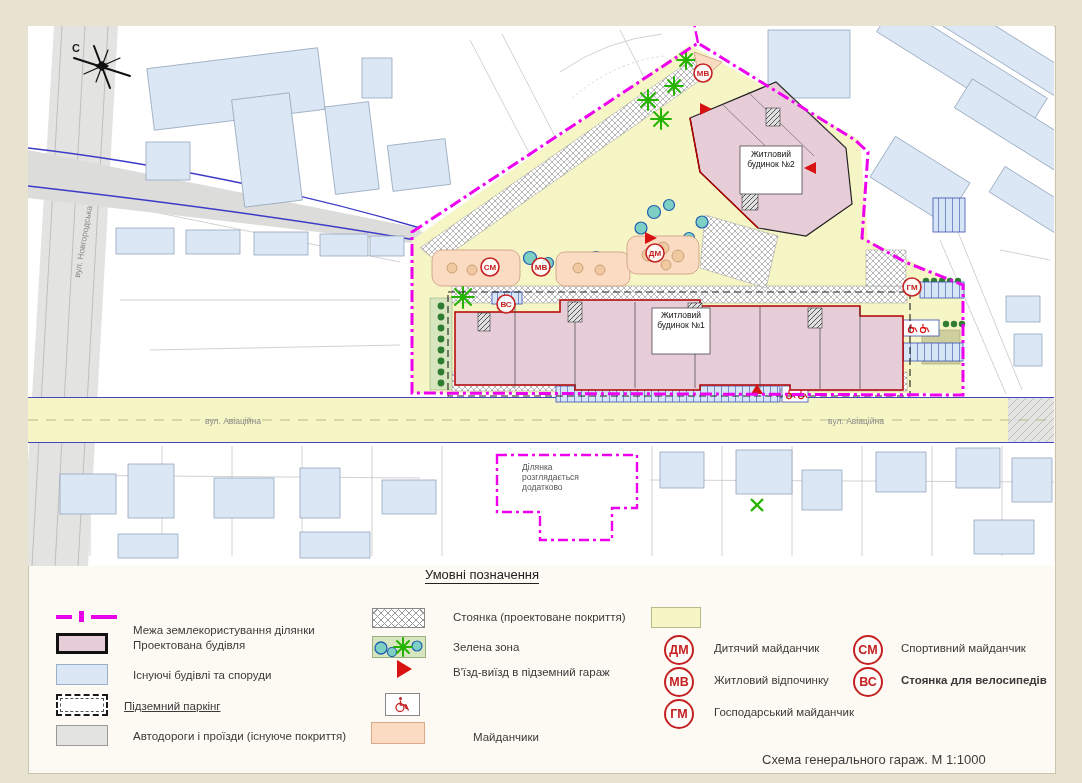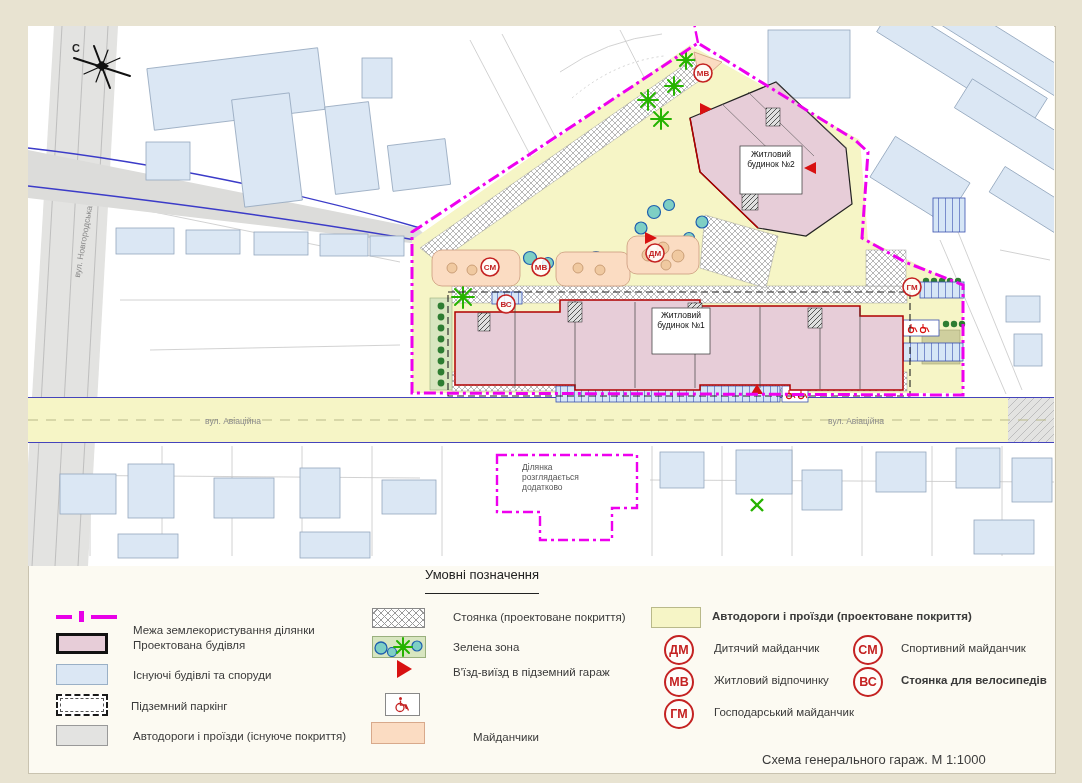--- a/index.html
+++ b/index.html
@@ -4,21 +4,21 @@
 <style>
   html,body{margin:0;padding:0;background:#e8e3d1;}
   .screen{position:relative;width:1082px;height:783px;background:#e8e3d1;overflow:hidden;
           font-family:"Liberation Sans", sans-serif;color:#3d3d3d;}
   .sheet{position:absolute;left:28px;top:26px;width:1026px;height:746px;background:#fcfaf2;
          border:1px solid #c9c3b0;}
   .mapsvg{position:absolute;left:28px;top:26px;width:1026px;height:540px;}
   .abs{position:absolute;}
   
   .lg-heading{position:absolute;left:425px;top:567px;font-size:13px;color:#222;
-              border-bottom:1px solid #222;padding-bottom:11px;}
+              border-bottom:1px solid #222;padding-bottom:1px;}
   .lg-label{position:absolute;font-size:11.5px;color:#3a3a3a;white-space:nowrap;}
   .lg-label.wrap{white-space:normal;width:235px;line-height:1.25;}
   .lg-label.bold{font-weight:bold;white-space:normal;width:285px;}
   .sw{position:absolute;box-sizing:border-box;}
   .sw-pink{background:#e7cdd8;border:3px solid #111;}
   .sw-blue{background:#dbe7f4;border:1px solid #9ab0c6;}
   .sw-gray{background:#e3e3e1;border:1px solid #999;}
   .sw-yellow{background:#f6f5c6;border:1px solid #b9b98a;}
   .sw-peach{background:#fbdcc2;border:1px solid #d8a98b;}
   .sw-hatch{background:#fff;border:1px solid #888;
@@ -343,21 +343,21 @@
   <div class="sw sw-pink" style="left:56px;top:633px;width:52px;height:21px;"></div>
   <div class="sw sw-blue" style="left:56px;top:664px;width:52px;height:21px;"></div>
   <div class="sw sw-park" style="left:56px;top:694px;width:52px;height:22px;">
       <div class="inner"></div>
     </div>
   <div class="sw sw-gray" style="left:56px;top:725px;width:52px;height:21px;"></div>
 
   <div class="lg-label" style="left:133px;top:624px;">Межа землекористування ділянки</div>
   <div class="lg-label" style="left:133px;top:639px;">Проектована будівля</div>
   <div class="lg-label" style="left:133px;top:669px;">Існуючі будівлі та споруди</div>
-  <div class="lg-label" style="left:131px;top:700px;">Підземний паркінг</div>
+  <div class="lg-label" style="left:124px;top:700px;text-decoration:underline;">Підземний паркінг</div>
   <div class="lg-label" style="left:133px;top:730px;">Автодороги і проїзди (існуюче покриття)</div>
 
   <div class="sw sw-hatch" style="left:372px;top:608px;width:53px;height:20px;"></div>
   <div class="sw sw-green" style="left:372px;top:636px;width:54px;height:22px;">
     <svg width="54" height="22" viewBox="0 0 54 22">
       <circle cx="8" cy="11" r="6" fill="#7ecfc4" stroke="#1f5fae" stroke-width="1.3"></circle>
       <circle cx="19" cy="15" r="4.5" fill="#7ecfc4" stroke="#1f5fae" stroke-width="1.2"></circle>
       <circle cx="44" cy="9" r="5" fill="#7ecfc4" stroke="#1f5fae" stroke-width="1.2"></circle>
       <path d="M24,4 L36,16 M36,4 L24,16 M30,1 L30,19 M21,10 L39,10" stroke="#26b300" stroke-width="2" stroke-linecap="round"></path>
     </svg>
@@ -371,21 +371,20 @@
     </svg>
   </div>
   <div class="sw sw-peach" style="left:371px;top:722px;width:54px;height:22px;"></div>
 
   <div class="lg-label" style="left:453px;top:611px;">Стоянка (проектоване покриття)</div>
   <div class="lg-label" style="left:453px;top:641px;">Зелена зона</div>
   <div class="lg-label" style="left:453px;top:666px;">В'їзд-виїзд в підземний гараж</div>
   <div class="lg-label" style="left:453px;top:731px;margin-left:20px;">Майданчики</div>
 
   <div class="sw sw-yellow" style="left:651px;top:607px;width:50px;height:21px;"></div>
-  <div class="lg-label bold" style="left:712px;top:610px;">Автодороги і проїзди (проектоване покриття)</div>
 
   <div class="badge" style="left:664px;top:635px;">ДМ</div>
   <div class="badge" style="left:664px;top:667px;">МВ</div>
   <div class="badge" style="left:664px;top:699px;">ГМ</div>
   <div class="lg-label" style="left:714px;top:642px;">Дитячий майданчик</div>
   <div class="lg-label" style="left:714px;top:674px;">Житловий відпочинку</div>
   <div class="lg-label" style="left:714px;top:706px;">Господарський майданчик</div>
 
   <div class="badge" style="left:853px;top:635px;">СМ</div>
   <div class="badge" style="left:853px;top:667px;">ВС</div>

